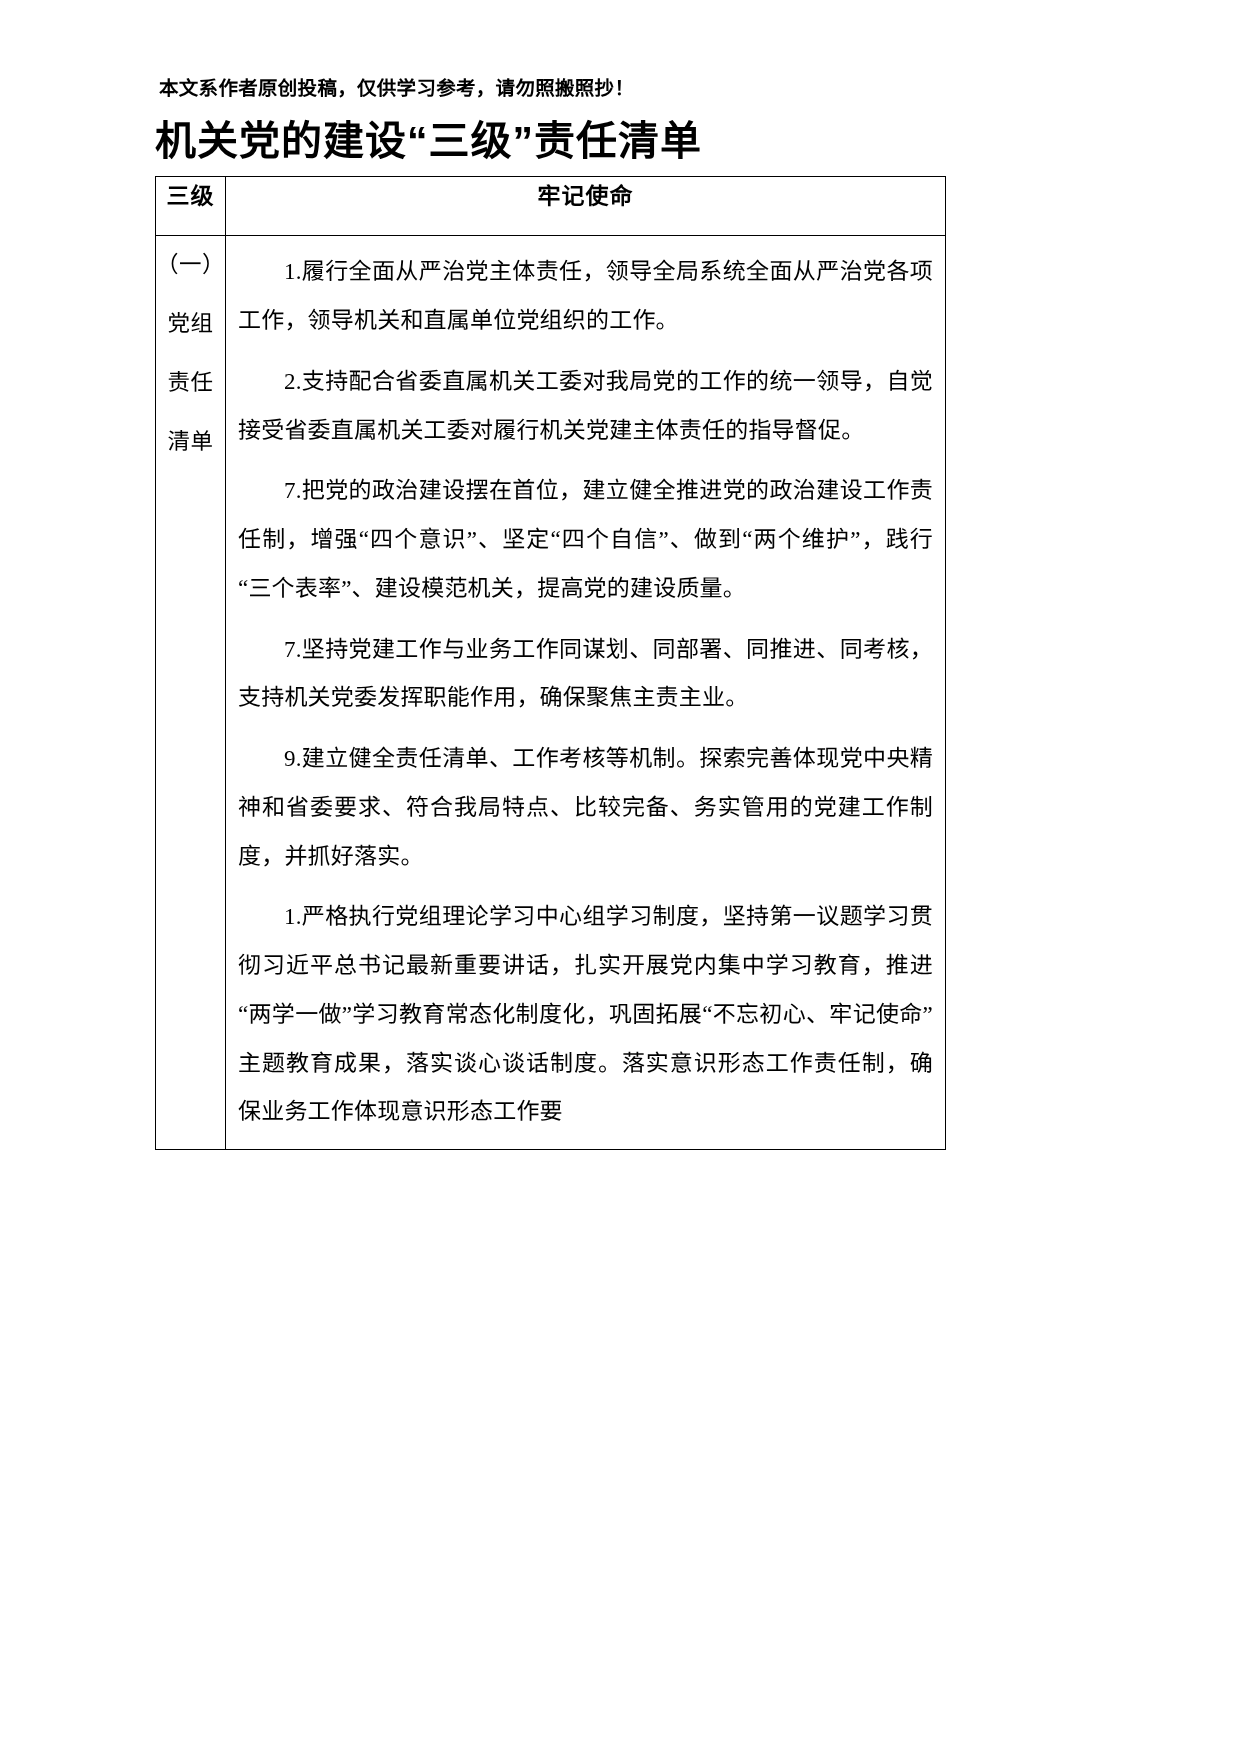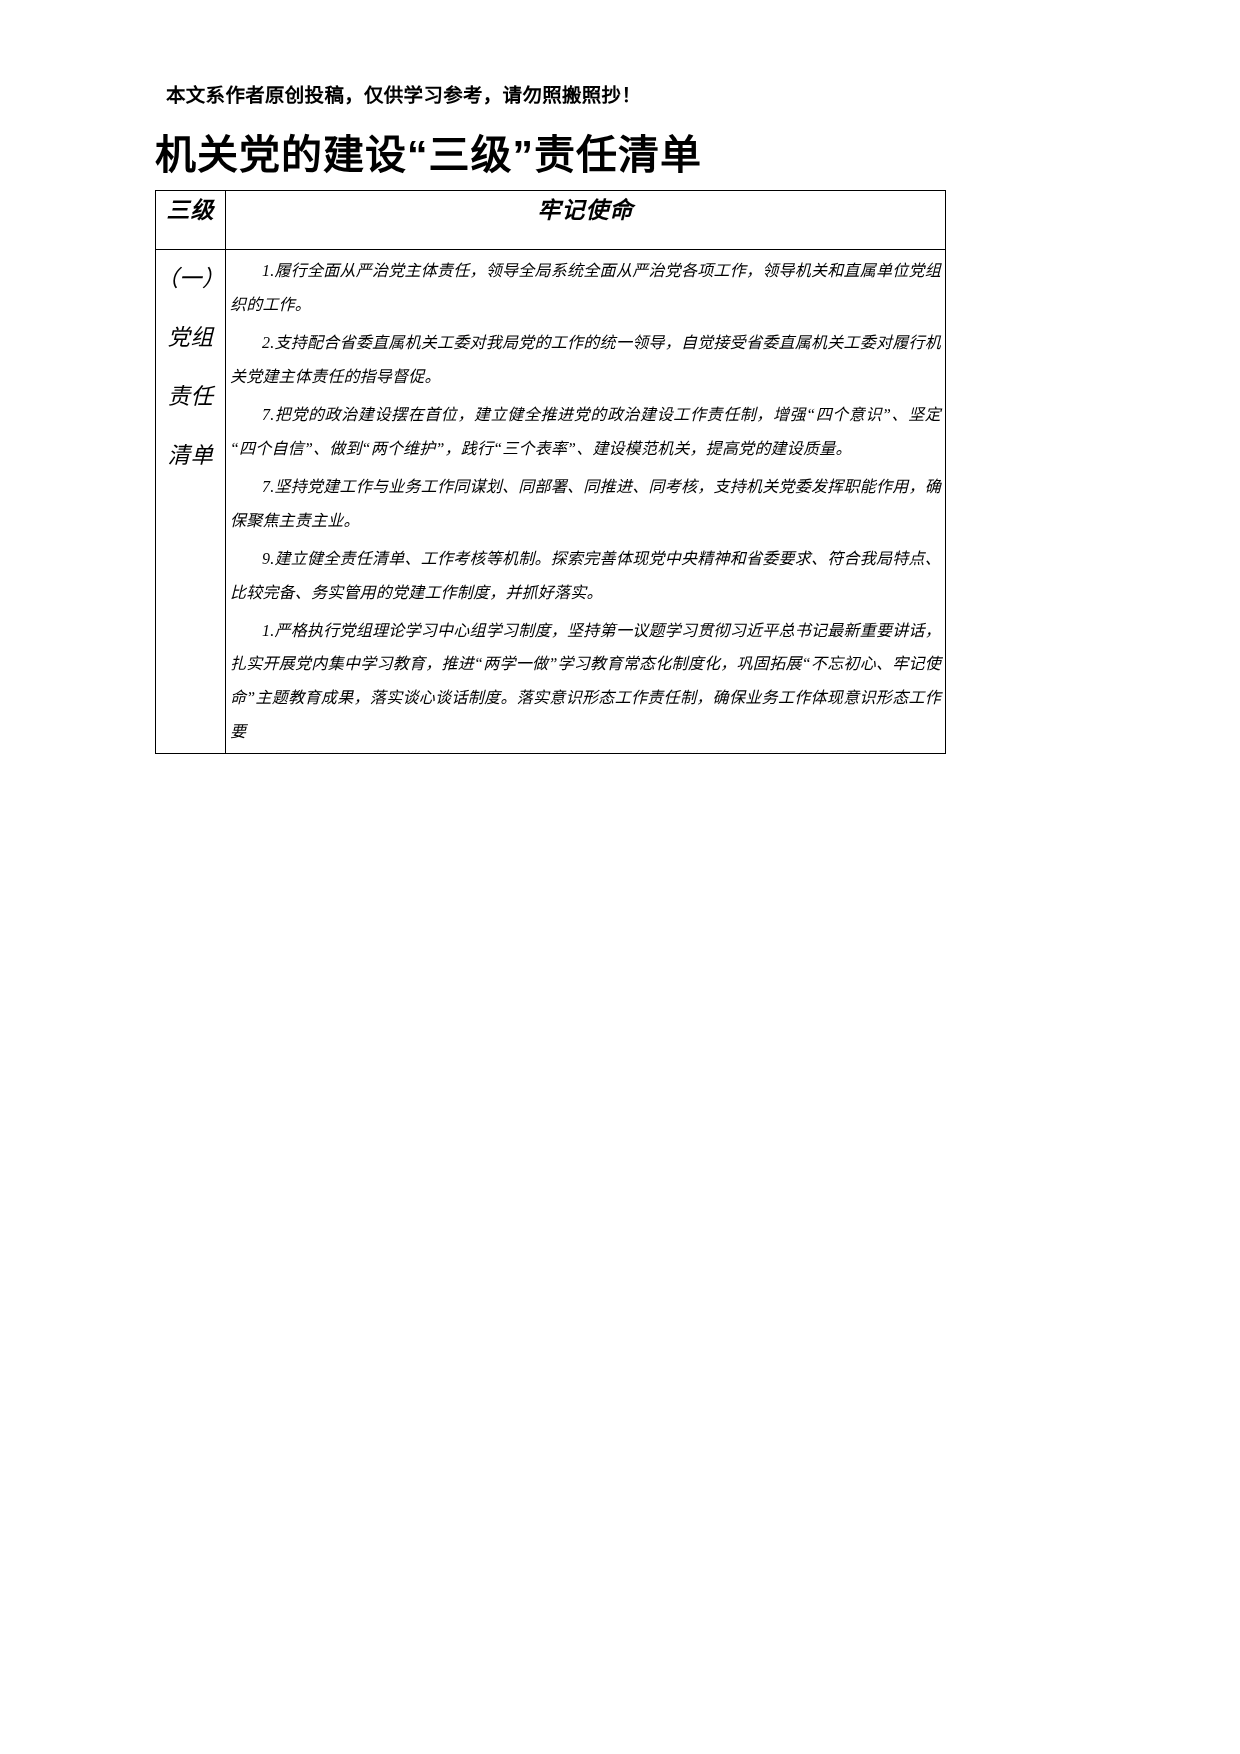--- a/index.html
+++ b/index.html
@@ -19,21 +19,21 @@
   .page {
     position: relative;
     width: 1240px;
     height: 1754px;
     box-sizing: border-box;
     padding: 0 155px;
   }
 
   
   .notice {
-    margin: 11px;
+    margin: 4px;
     padding-top: 73px;
     font-family: "Liberation Sans", "DejaVu Sans", sans-serif;
     font-weight: bold;
     font-size: 19.5px;
     line-height: 1.15;
     letter-spacing: 0.3px;
     text-align: left;
     white-space: nowrap;
   }
 
@@ -50,21 +50,20 @@
     letter-spacing: 1px;
     white-space: nowrap;
   }
 
   
   table.resp-table {
     border-collapse: collapse;
     width: 790px;
     margin: 0;
     table-layout: fixed;
-    font-style: italic;
   }
   table.resp-table td,
   table.resp-table th {
     border: 1.4px solid #000000;
     padding: 0;
     vertical-align: top;
   }
   col.col-level  { width: 70px; }
   col.col-list   { width: 720px; }
 
@@ -94,22 +93,22 @@
     font-family: "Liberation Serif", "DejaVu Serif", serif;
   }
   .cat-stack span { display: block; white-space: nowrap; }
 
   
   td.body-cell {
     padding: 14px 11px 12px 11px;
     vertical-align: top;
   }
   p.item {
-    margin: 4px;
-    font-size: 16px;
+    margin: 12px;
+    font-size: 23px;
     line-height: 2.12;
     text-indent: 2em;
     text-align: justify;
     text-justify: inter-ideograph;
     letter-spacing: 0.2px;
     font-family: "Liberation Serif", "DejaVu Serif", serif;
   }
 </style>
 </head>
 <body>

